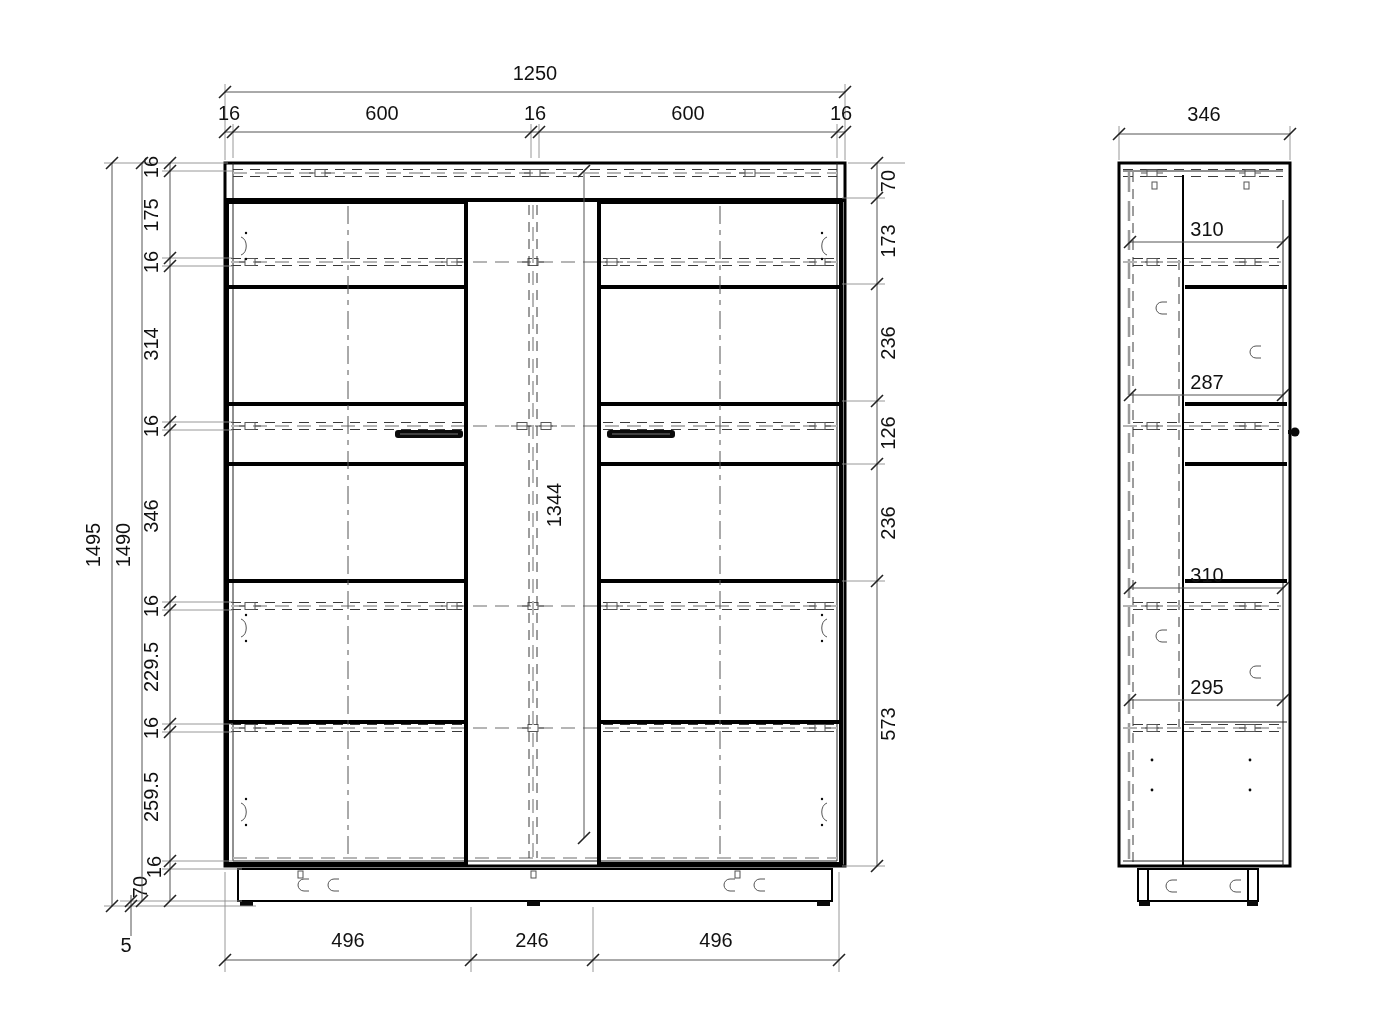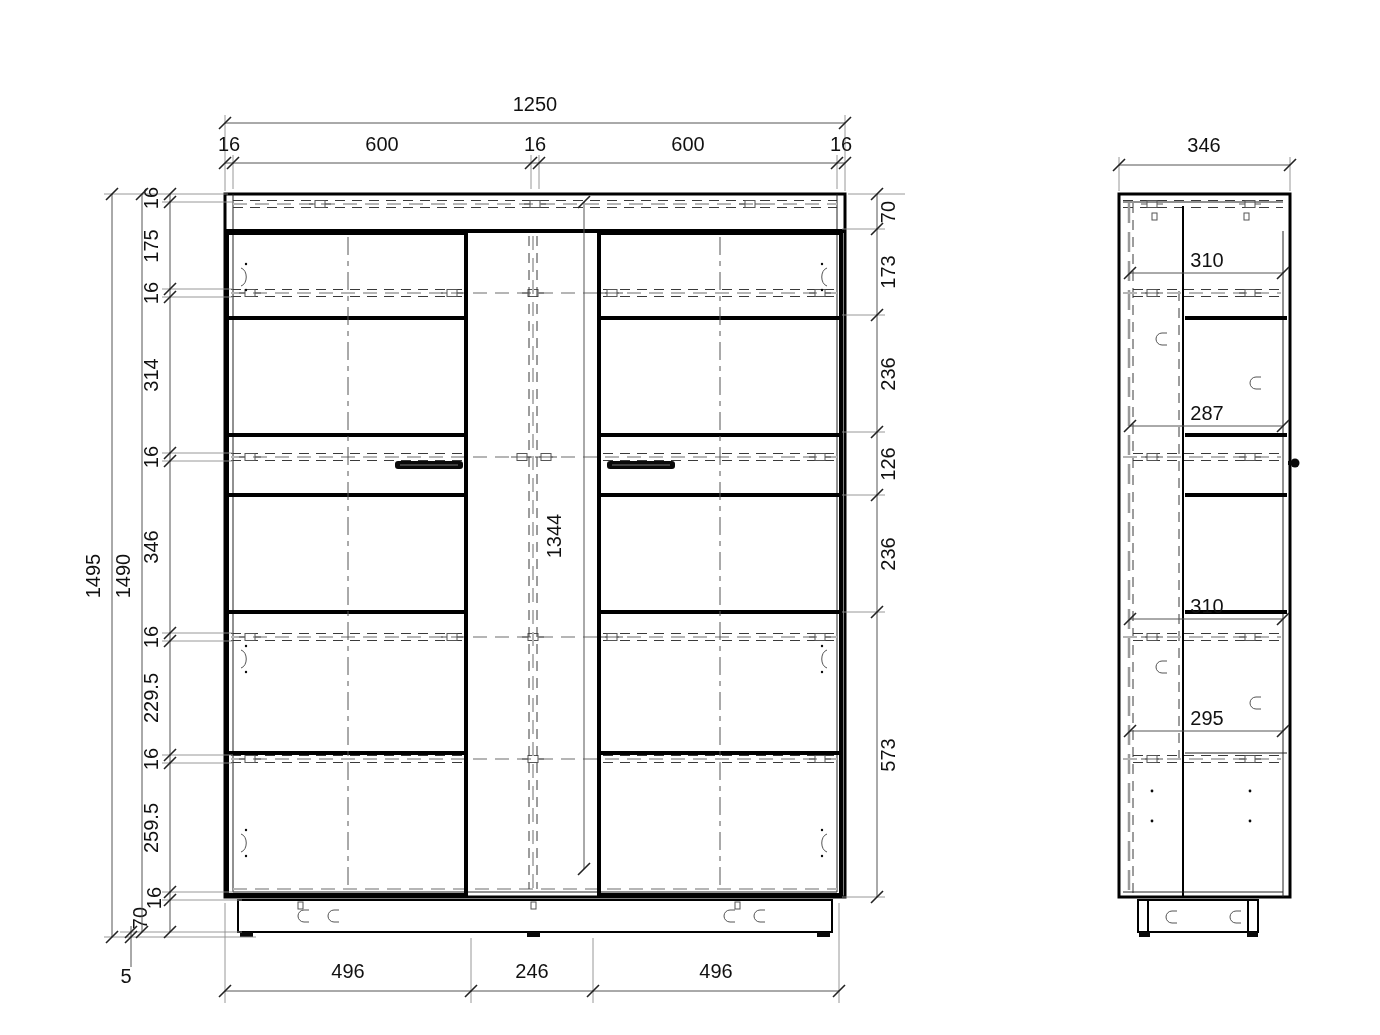--- a/index.html
+++ b/index.html
@@ -1,16 +1,16 @@
 <!DOCTYPE html>
 <html><head>
 <meta charset="utf-8">
 <style>
   html,body{margin:0;padding:0;background:#ffffff;}
-  #canvas{position:relative;width:1380px;height:999px;background:#84cc16;overflow:hidden;margin-top:31px;}
+  #canvas{position:relative;width:1380px;height:999px;background:#84cc16;overflow:hidden;}
   svg{display:block;}
   svg text{font-family:"Liberation Sans","DejaVu Sans",sans-serif;font-size:20px;fill:#111;}
   .thick{stroke:#000;stroke-width:3;fill:none;}
   .door{stroke:#000;stroke-width:4;fill:none;}
   .med{stroke:#000;stroke-width:2;fill:none;}
   .thin{stroke:#222;stroke-width:1;fill:none;}
   .dashD{stroke:#3a3a3a;stroke-width:1;stroke-dasharray:10 7;fill:none;}
   .dashG{stroke:#b5b5b5;stroke-width:2;stroke-dasharray:14 8;fill:none;}
   .dashB{stroke:#9a9a9a;stroke-width:2.5;stroke-dasharray:20 9;fill:none;}
   .dashC{stroke:#555;stroke-width:1;stroke-dasharray:18 6 5 6;fill:none;}

